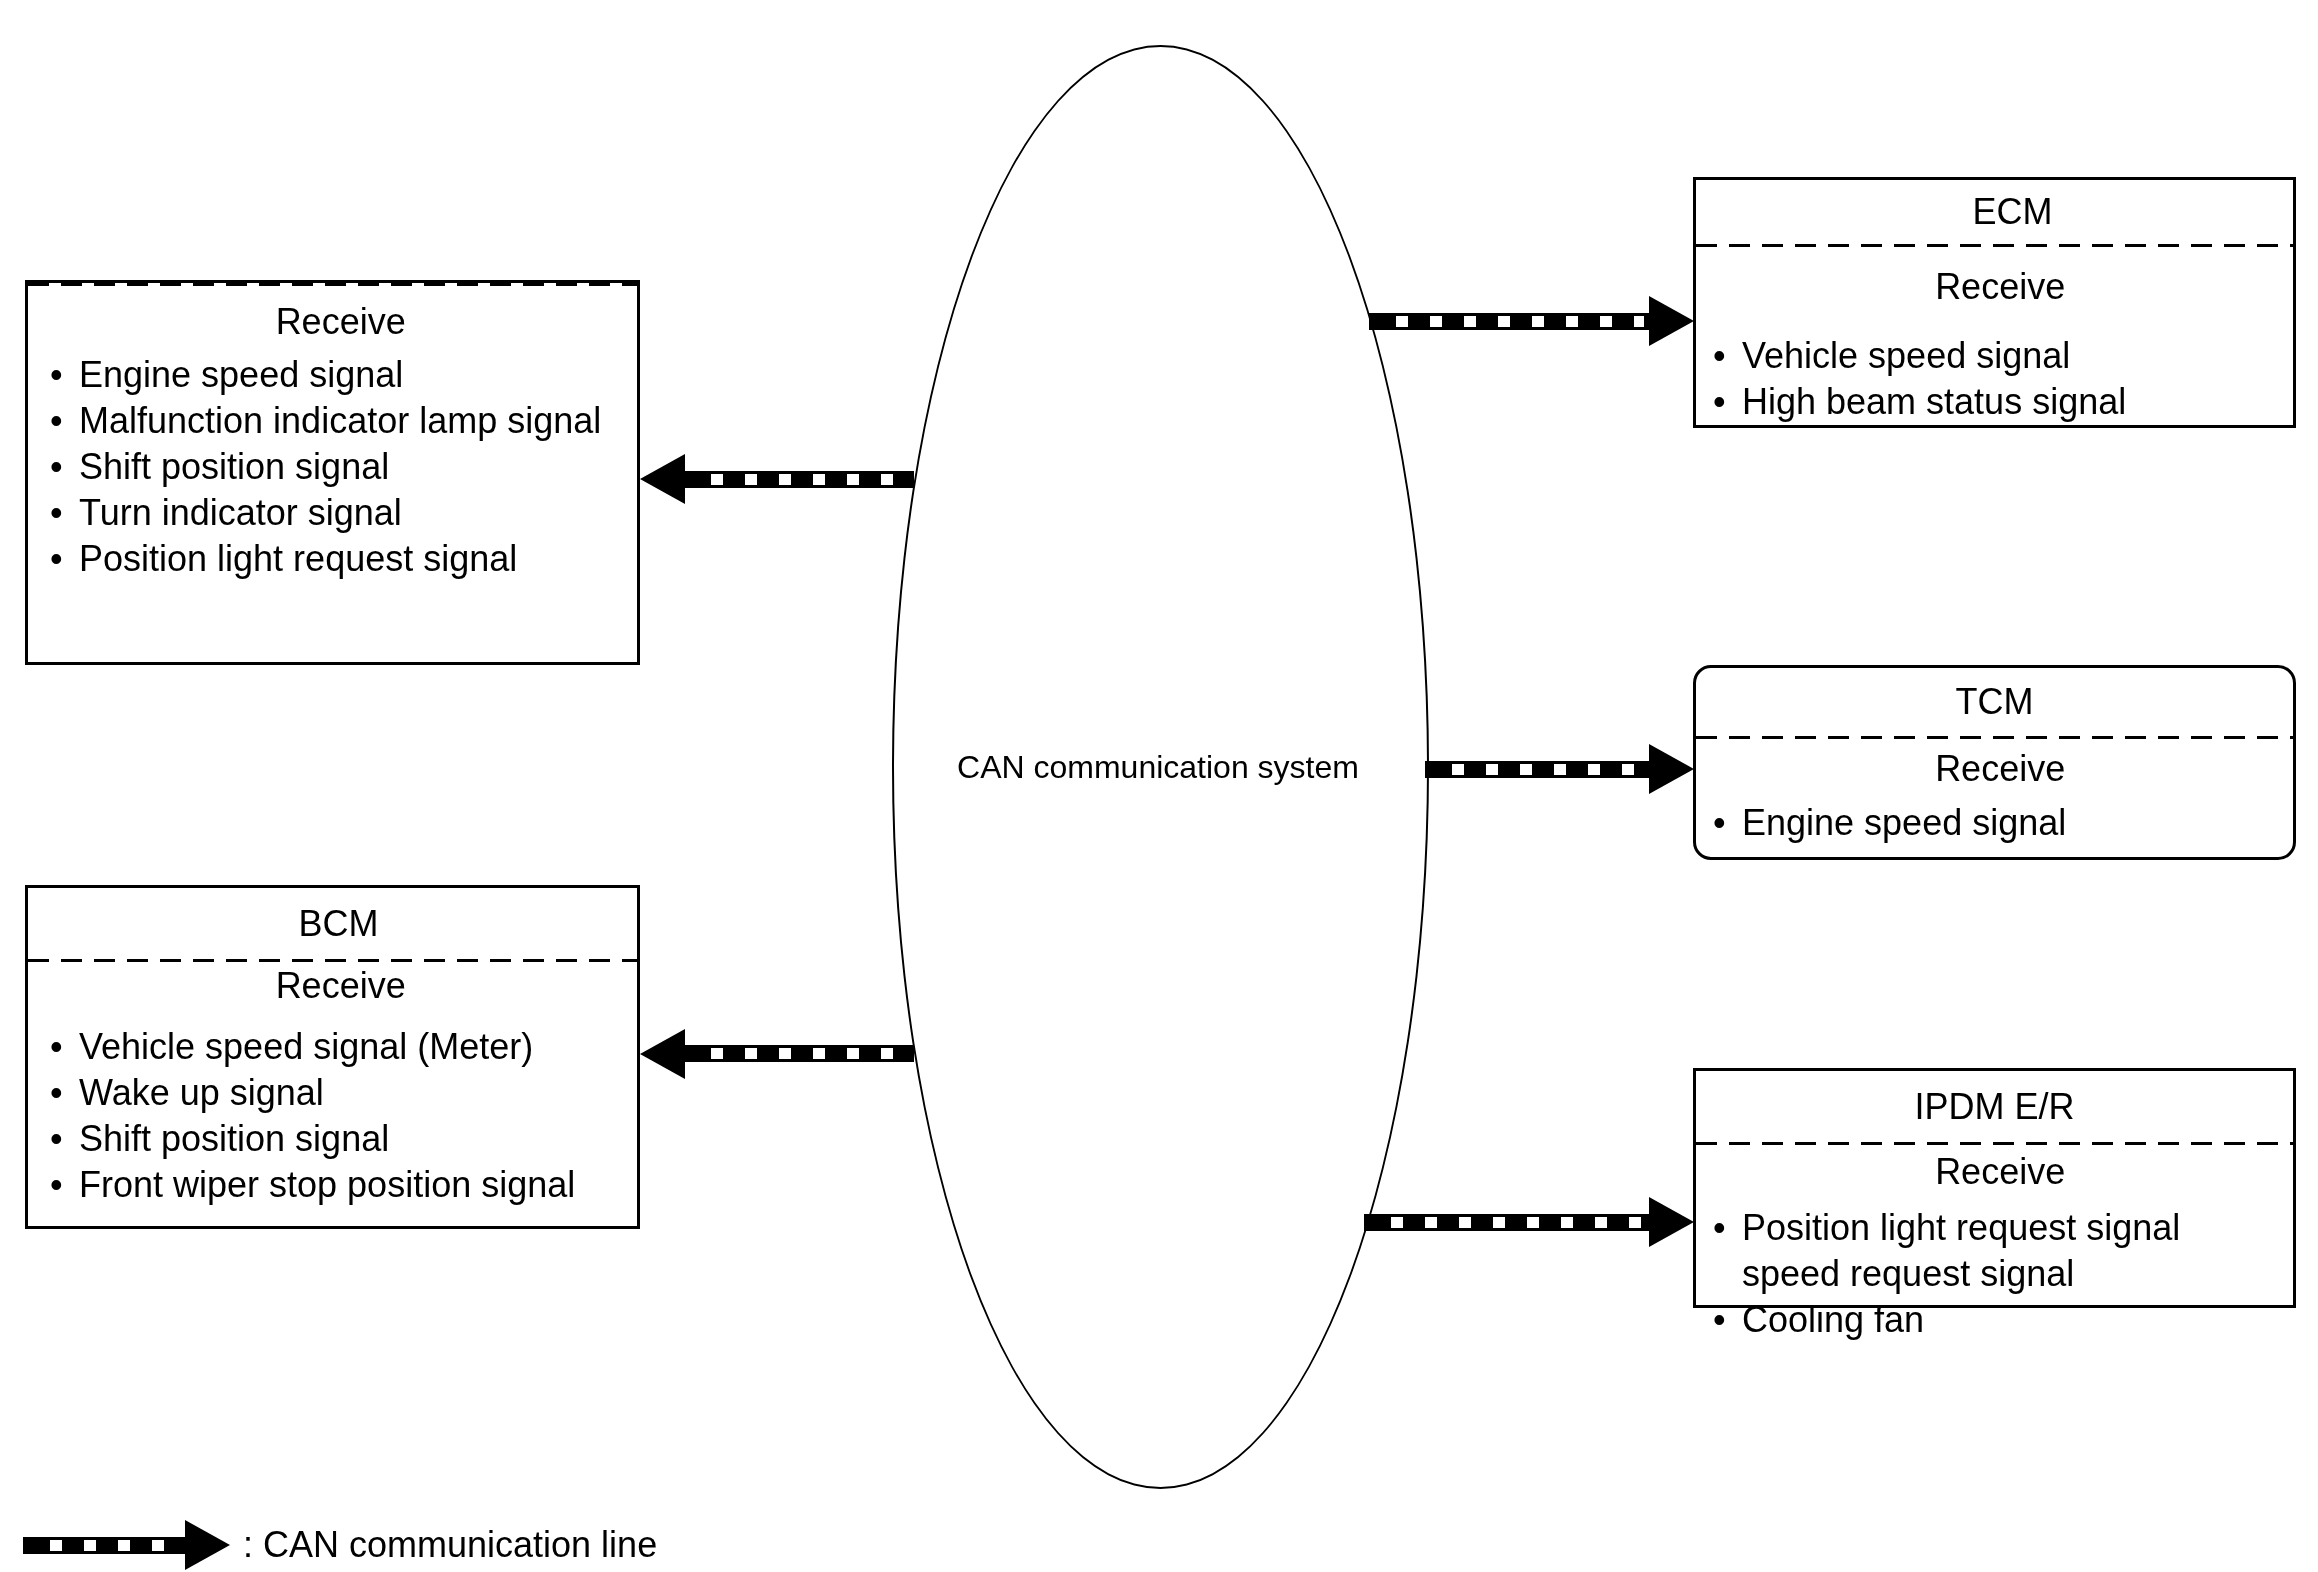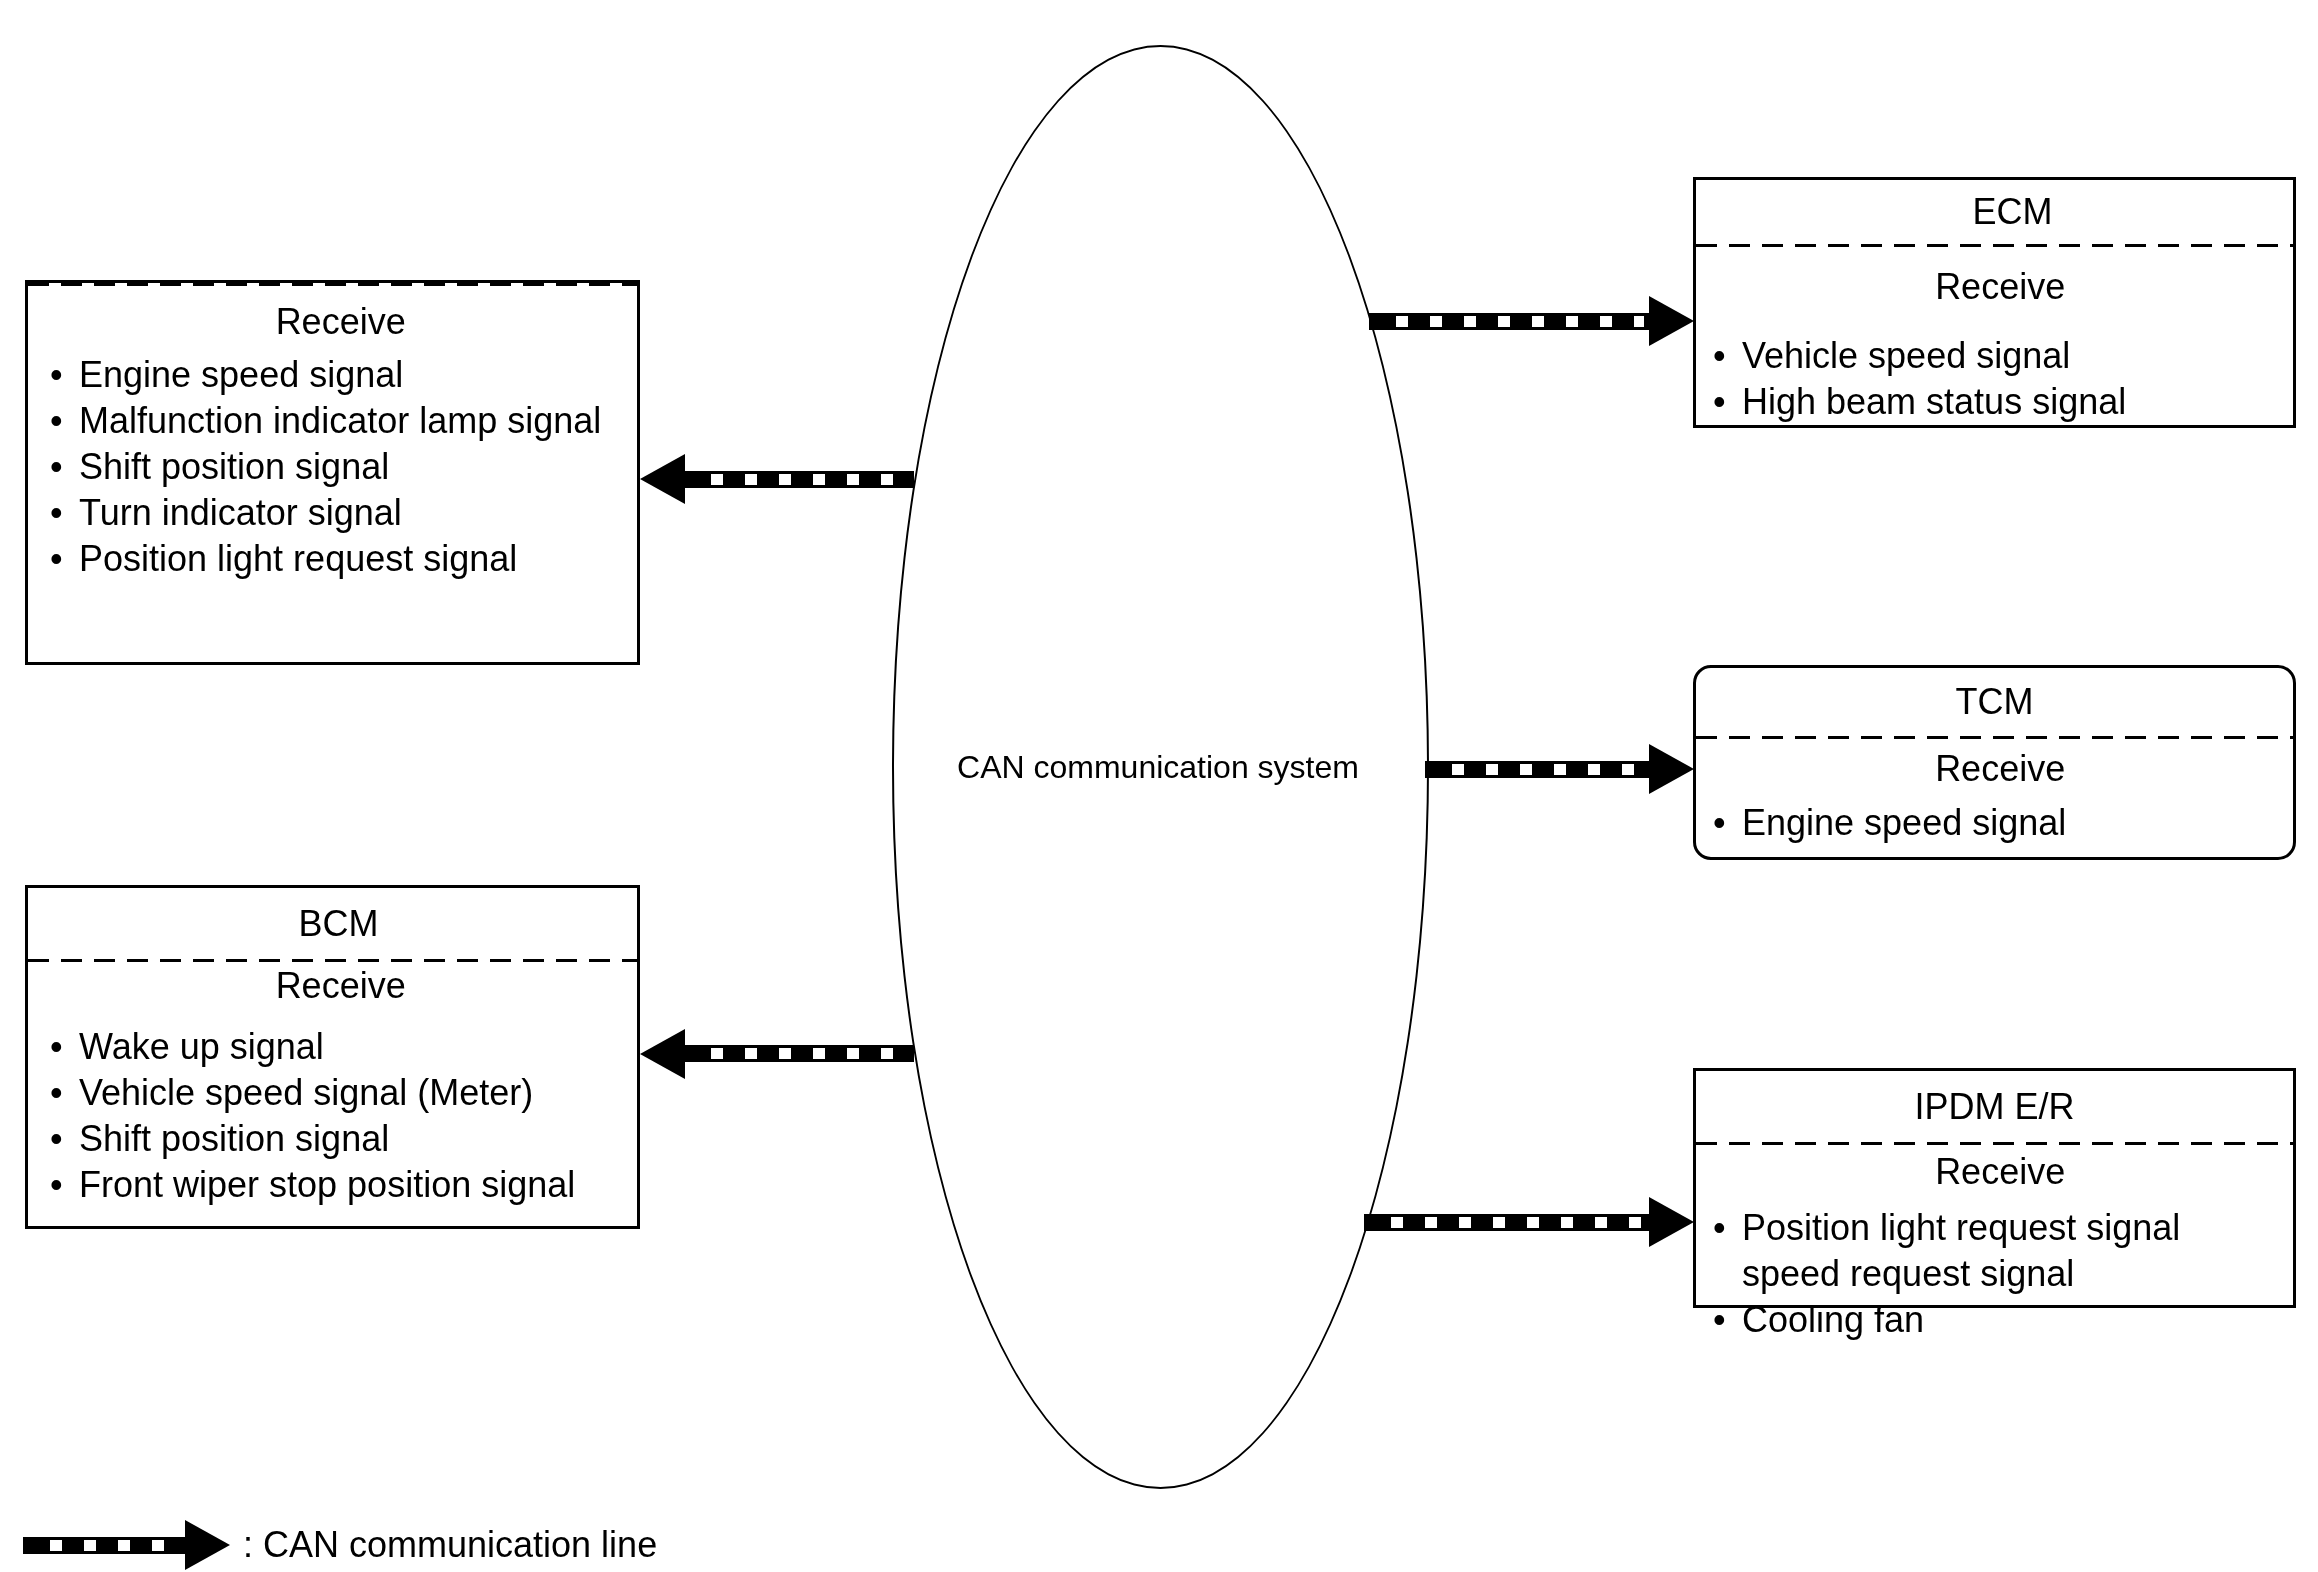--- a/index.html
+++ b/index.html
@@ -164,22 +164,22 @@
         </div>
     </div>
   </div>
 
   <div class="box" id="box-bcm">
     <div class="title">BCM</div>
     <div class="divider"></div>
     <div class="content">
       <div class="receive">Receive</div>
       <div class="siglist">
+          <div class="sig"><span class="b">•</span>Vehicle speed signal (Meter)</div>
           <div class="sig"><span class="b">•</span>Wake up signal</div>
-          <div class="sig"><span class="b">•</span>Vehicle speed signal (Meter)</div>
           <div class="sig"><span class="b">•</span>Shift position signal</div>
           <div class="sig"><span class="b">•</span>Front wiper stop position signal</div>
         </div>
     </div>
   </div>
 
   <div class="box" id="box-ecm">
     <div class="title">ECM</div>
     <div class="divider"></div>
     <div class="content">

